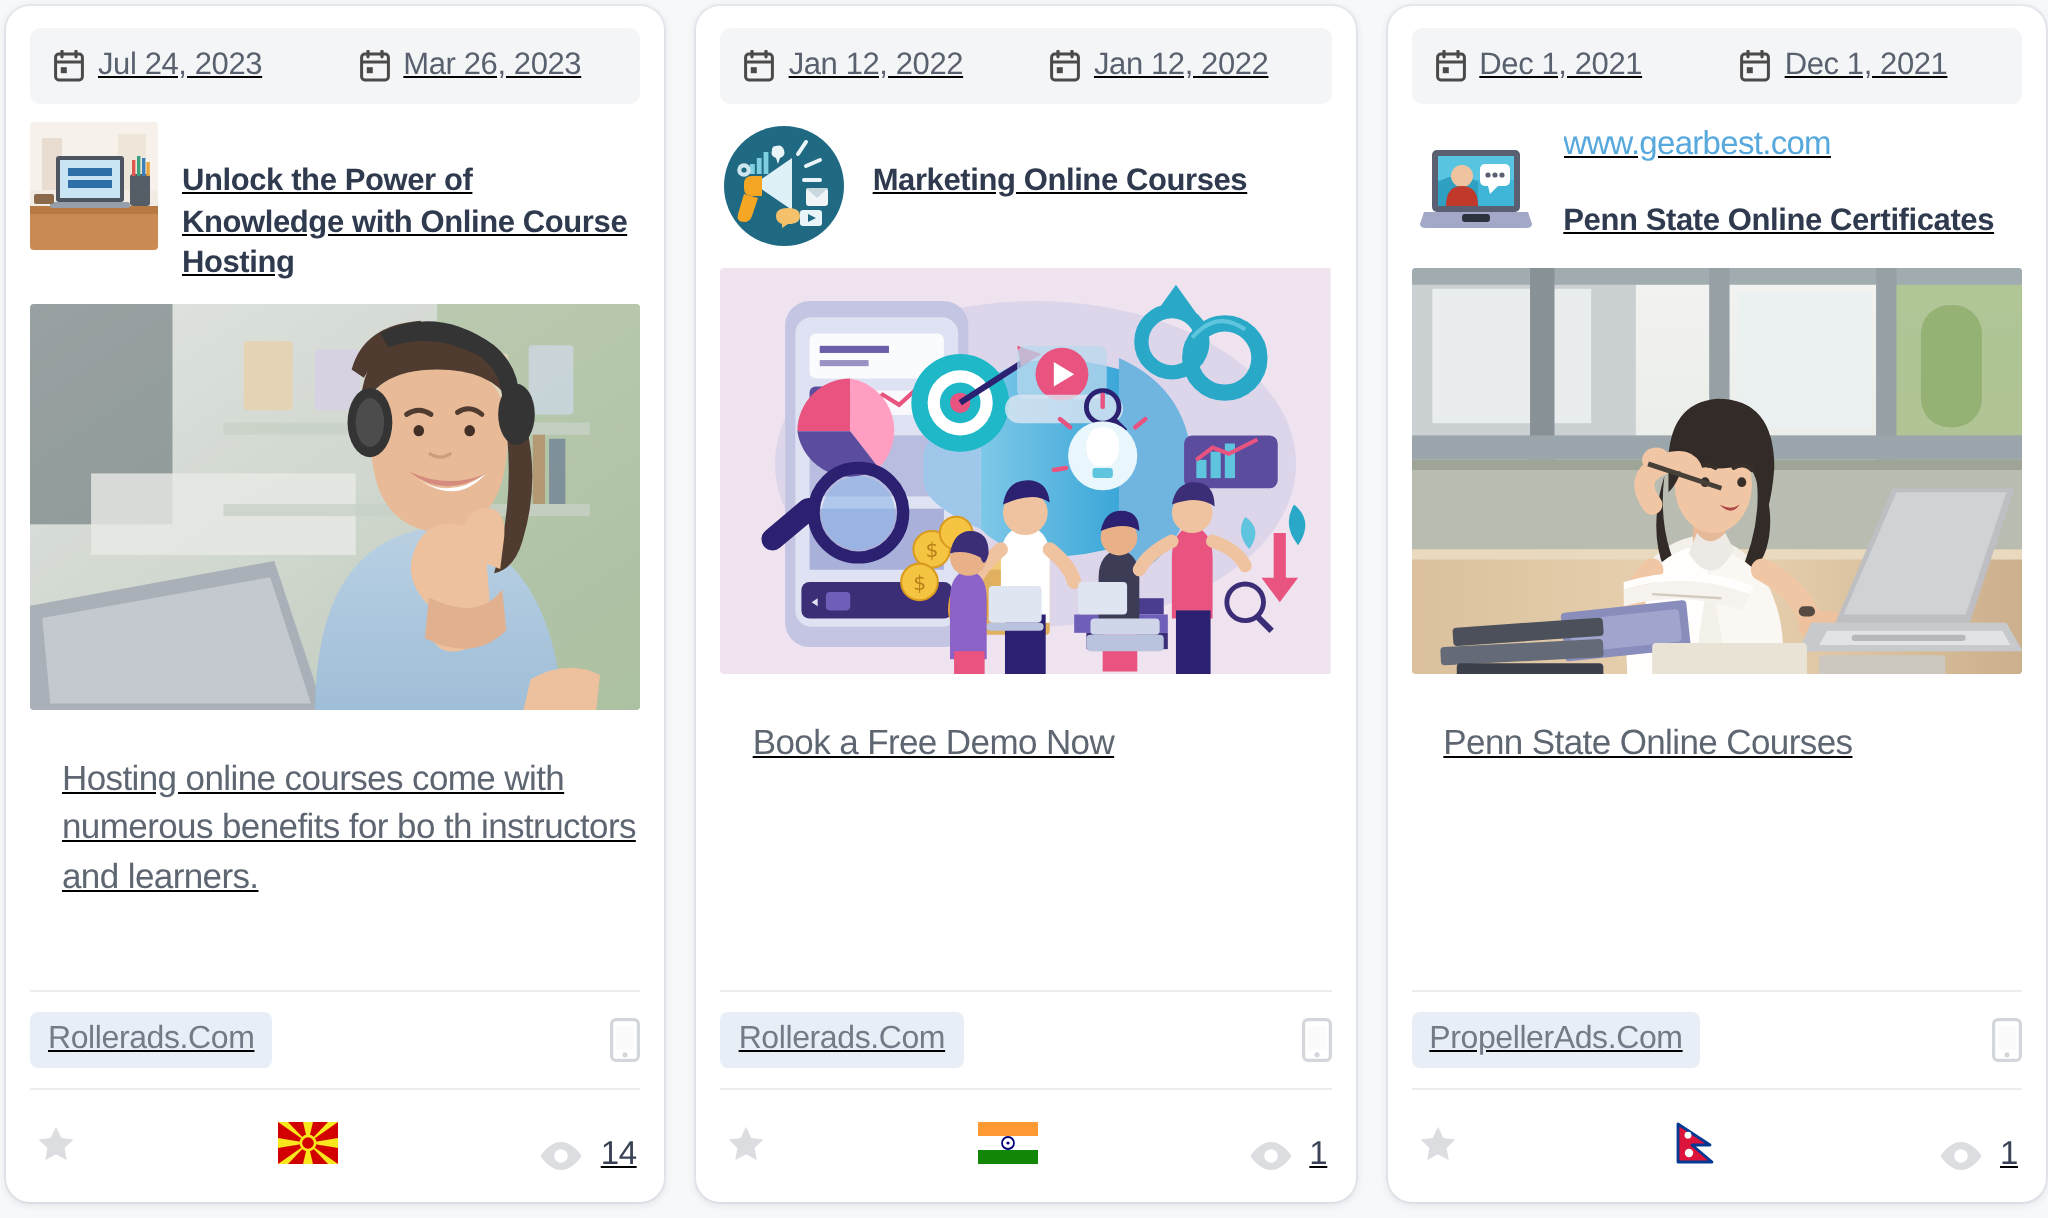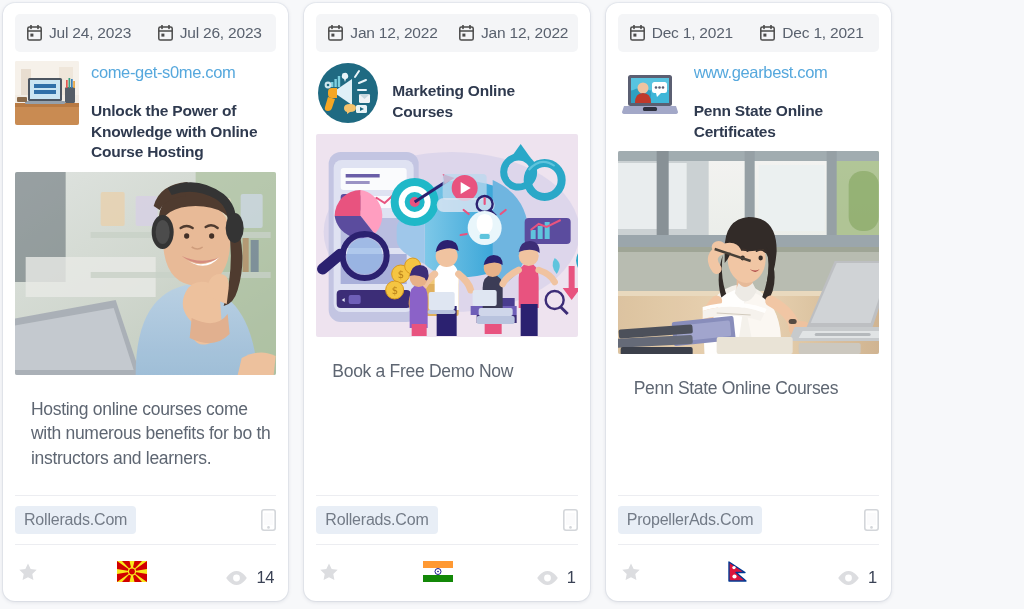--- a/index.html
+++ b/index.html
@@ -4,25 +4,26 @@
 <style>
   * { box-sizing: border-box; }
   html, body {
     margin: 0; padding: 0;
     width: 1024px; height: 609px;
     background: #f7f8fa;
     font-family: "Liberation Sans", sans-serif;
     overflow: hidden;
   }
   .board {
-    width: 892px; height: 609px;
+    width: 1024px; height: 609px;
     display: flex;
     gap: 16px;
     padding: 3px 1px 8px 3px;
     background: #f7f8fa;
+    text-decoration: underline;
   }
   .card {
     flex: 1 1 0;
     background: #ffffff;
     border-radius: 12px;
     box-shadow: 0 1px 4px rgba(30,40,70,0.13), 0 0 0 1px rgba(225,229,236,0.55);
     display: flex;
     flex-direction: column;
     overflow: hidden;
     min-width: 0;
@@ -168,21 +169,21 @@
         <span class="date-text">Jul 24, 2023</span>
       </div>
       <div class="date-item">
         <svg class="cal-icon" viewBox="0 0 15 16">
           <rect x="0.8" y="2" width="13.4" height="13" rx="1.6" fill="none" stroke="#4a4a4a" stroke-width="1.5"></rect>
           <line x1="0.8" y1="6" x2="14.2" y2="6" stroke="#4a4a4a" stroke-width="1.5"></line>
           <line x1="4" y1="0.6" x2="4" y2="3.4" stroke="#4a4a4a" stroke-width="1.6" stroke-linecap="round"></line>
           <line x1="11" y1="0.6" x2="11" y2="3.4" stroke="#4a4a4a" stroke-width="1.6" stroke-linecap="round"></line>
           <rect x="3.4" y="8.6" width="3" height="3" fill="#4a4a4a"></rect>
         </svg>
-        <span class="date-text">Jul 26, 2023</span>
+        <span class="date-text">Mar 26, 2023</span>
       </div>
     </div>
 
     <div class="site-row">
       <div class="thumb">
         <svg viewBox="0 0 64 64">
           <rect width="64" height="64" fill="#f2ece4"></rect>
           <rect x="0" y="0" width="64" height="34" fill="#f6f1ea"></rect>
           <rect x="0" y="44" width="64" height="20" fill="#c98b52"></rect>
           <rect x="0" y="42" width="64" height="4" fill="#b87a43"></rect>
@@ -195,21 +196,20 @@
           <rect x="10" y="40" width="40" height="3" rx="1" fill="#95a0ab"></rect>
           <rect x="50" y="26" width="10" height="16" rx="1.5" fill="#555d67"></rect>
           <rect x="51" y="19" width="1.7" height="8" fill="#e0574f"></rect>
           <rect x="53.5" y="17" width="1.7" height="10" fill="#3aa17e"></rect>
           <rect x="56" y="18" width="1.7" height="9" fill="#3c7fb8"></rect>
           <rect x="58.2" y="20" width="1.7" height="7" fill="#e8a33d"></rect>
           <rect x="2" y="36" width="10" height="5" rx="1" fill="#8a6a4a"></rect>
         </svg>
       </div>
       <div class="site-meta">
-        <div class="site-domain">come-get-s0me.com</div>
         <div class="site-title">Unlock the Power of Knowledge with Online Course Hosting</div>
       </div>
     </div>
 
     <div class="hero">
       <svg viewBox="0 0 300 203" preserveAspectRatio="xMidYMid slice">
         <defs>
           <linearGradient id="c1bg" x1="0" y1="0" x2="1" y2="1">
             <stop offset="0" stop-color="#dfe3e0"></stop>
               <stop offset="0.5" stop-color="#cfd6cd"></stop>

